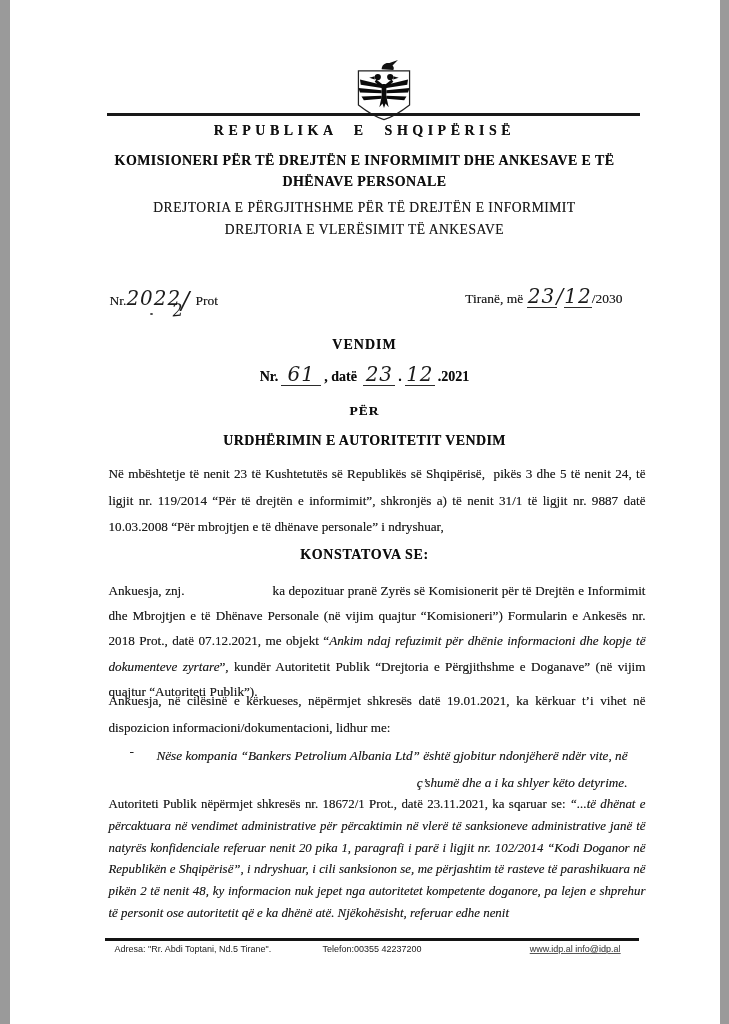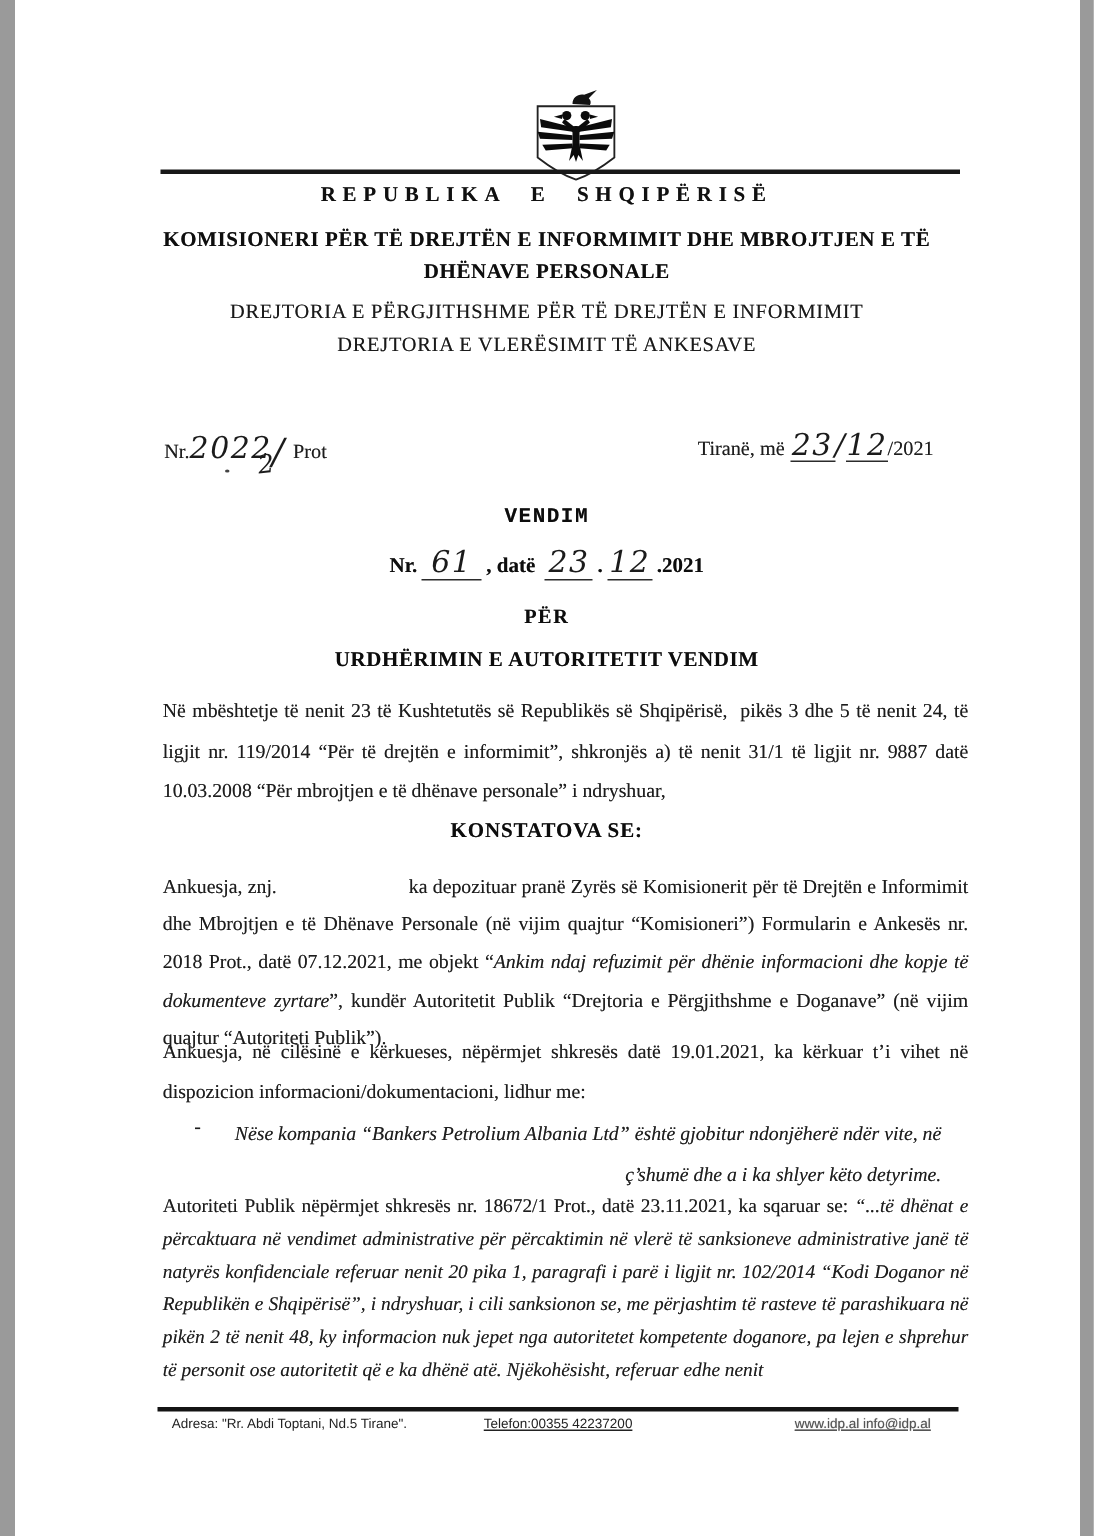--- a/index.html
+++ b/index.html
@@ -29,21 +29,21 @@
   .hand-lg { font-size:20px; }
   .slash-big { font-size:24px; position:relative; top:4px; }
   .sub2 { position:absolute; left:62px; top:17px; font-size:17px; transform:rotate(-6deg); }
   .pen-dot { position:absolute; left:40px; top:30px; width:3px; height:2px; background:#444; border-radius:50%; }
   .prot-label { margin-left:5px; }
   .u { display:inline-block; border-bottom:1.3px solid #2b2b2b; text-align:center; line-height:1.05; vertical-align:baseline; }
   .u30 { min-width:30px; } .u26 { min-width:26px; } .u40 { min-width:40px; } .u32 { min-width:32px; }
   .hand-md { font-size:20px; }
 
   
-  .vendim { top:337px; font-size:14px; font-weight:bold; letter-spacing:1px; color:#0d0d0d;font-family:Liberation Mono, monospace; }
+  .vendim { top:337px; font-size:14px; font-weight:bold; letter-spacing:1px; color:#0d0d0d; }
   .decision-line { top:364px; font-size:14px; font-weight:bold; color:#0d0d0d; }
   .decision-line .u { margin:0 3px; }
   .per { top:403px; font-size:13.5px; font-weight:bold; letter-spacing:1px; color:#0d0d0d; }
   .subject { top:433px; font-size:14px; font-weight:bold; letter-spacing:0.4px; color:#0d0d0d; }
   .konstatova { top:547px; font-size:14px; font-weight:bold; letter-spacing:0.6px; color:#0d0d0d; }
 
   
   .para { left:99px; width:537px; margin:0; text-align:justify; font-size:13.2px; }
   .p1 { top:461px; line-height:26.5px; }
   .p2 { top:578px; line-height:25.2px; }
@@ -52,21 +52,21 @@
   .italic { font-style:italic; }
   .redact-gap { display:inline-block; width:88px; }
   .bullet { left:99px; top:743px; width:537px; }
   .bullet-dash { position:absolute; left:21px; top:0; font-size:13.2px; }
   .bullet-text { display:block; margin-left:37px; width:482px; font-size:13.2px; line-height:26.5px; font-style:italic; text-align:right; }
 
   
   .footer-rule { left:95px; top:938px; width:534px; height:3px; background:#141414; }
   .footer-item { top:944px; font-family:"Liberation Sans", sans-serif; font-size:9px; color:#222; text-shadow:none; }
   .f-address { left:105px; }
-  .f-phone { left:313px;text-decoration:underline; }
+  .f-phone { left:313px; }
   .f-web { right:99px; color:#555; text-decoration:underline; text-shadow:0 0 0.6px #999; }
 </style>
 </head>
 <body>
 
 <div class="page">
 
   <div class="abs emblem">
     <svg viewBox="0 0 90 80" width="70" height="62" xmlns="http://www.w3.org/2000/svg">
       <rect x="0" y="0" width="90" height="80" fill="#ffffff"></rect>
@@ -89,38 +89,38 @@
         <polygon points="42,47 48,47 51,61 47,56 45,62 43,56 39,61"></polygon>
       </g>
     </svg>
   </div>
 
   <div class="abs header-rule"></div>
 
   <div class="abs ctr republic">REPUBLIKA E SHQIPËRISË</div>
 
   <div class="abs ctr institution">
-    <div>KOMISIONERI PËR TË DREJTËN E INFORMIMIT DHE MBROJTJEN E TË</div>
+    <div>KOMISIONERI PËR TË DREJTËN E INFORMIMIT DHE ANKESAVE E TË</div>
     <div>DHËNAVE PERSONALE</div>
   </div>
 
   <div class="abs ctr directorates">
     <div>DREJTORIA E PËRGJITHSHME PËR TË DREJTËN E INFORMIMIT</div>
     <div>DREJTORIA E VLERËSIMIT TË ANKESAVE</div>
   </div>
 
   <div class="abs proto-left">
     <span>Nr.</span><span class="hand hand-lg">2022</span><span class="hand slash-big">/</span><span class="prot-label">Prot</span>
     <span class="hand sub2">2</span>
     <span class="pen-dot"></span>
   </div>
 
   <div class="abs proto-right">
     <span>Tiranë, më</span>
-    <span class="u u30"><span class="hand hand-md">23</span></span><span class="hand hand-md">/</span><span class="u u26"><span class="hand hand-md">12</span></span><span>/2021</span>
+    <span class="u u30"><span class="hand hand-md">23</span></span><span class="hand hand-md">/</span><span class="u u26"><span class="hand hand-md">12</span></span><span>/2030</span>
   </div>
 
   <div class="abs ctr vendim">VENDIM</div>
 
   <div class="abs ctr decision-line">
     <span>Nr.</span><span class="u u40"><span class="hand hand-md">61</span></span><span>, datë</span>
     <span class="u u32"><span class="hand hand-md">23</span></span><span>.</span><span class="u u30"><span class="hand hand-md">12</span></span><span>.2021</span>
   </div>
 
   <div class="abs ctr per">PËR</div>

